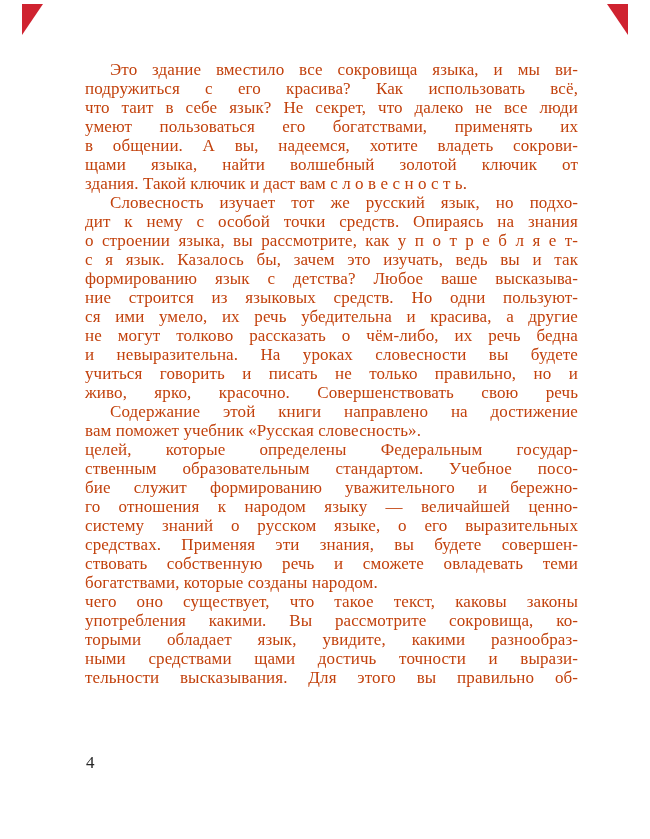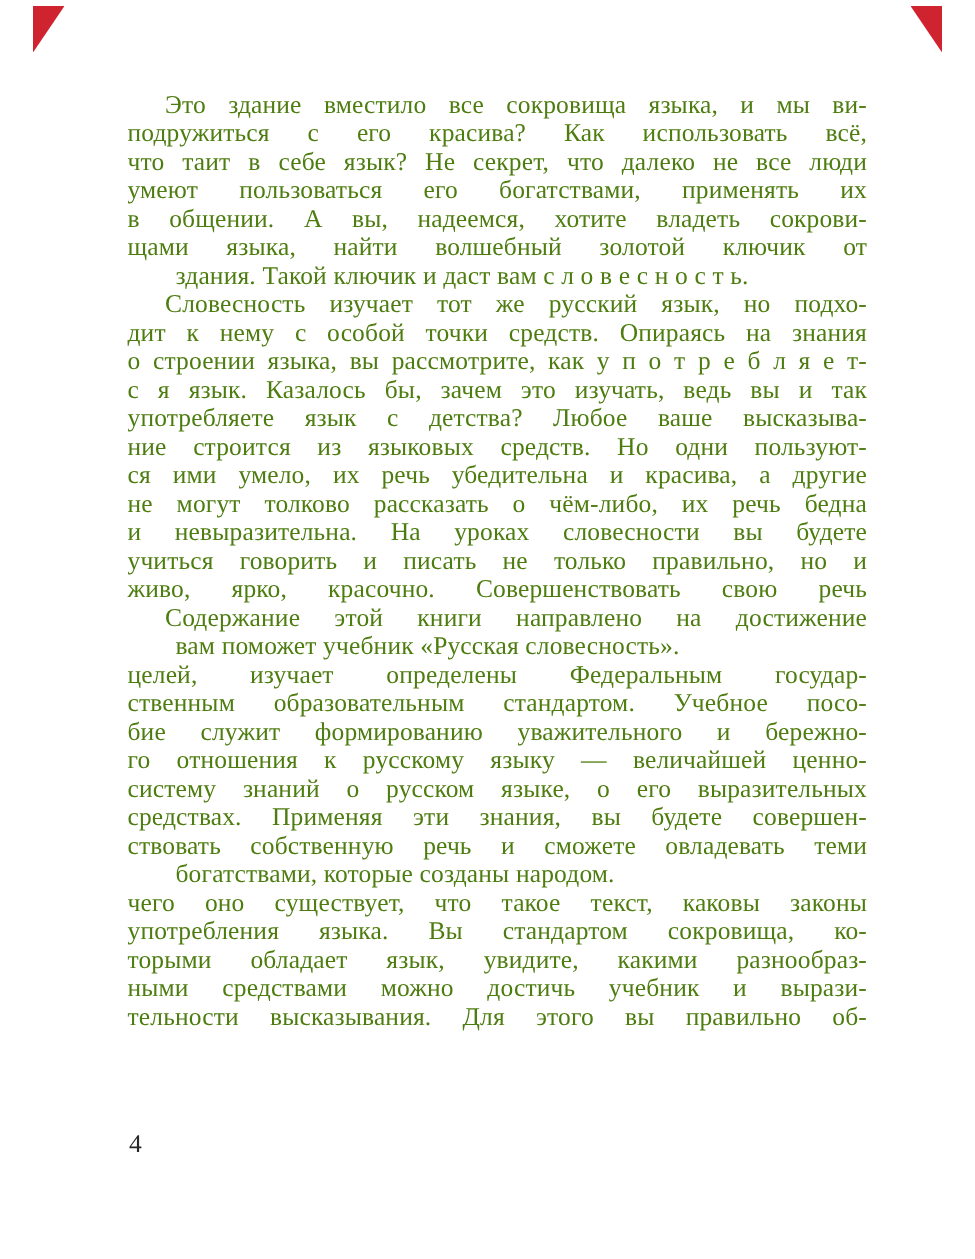--- a/index.html
+++ b/index.html
@@ -28,37 +28,36 @@
   }
   .corner-mark.right {
     left: 607px;
     clip-path: polygon(0 0, 100% 0, 100% 100%);
   }
   .text-block {
     position: absolute;
     left: 85px;
     top: 60px;
     width: 493px;
-    color: #4d7c0f;
+    color: #c2410c;
     font-size: 17px;
   }
   .line {
     height: 19px;
     line-height: 19px;
     text-align: justify;
     text-align-last: justify;
     letter-spacing: 0.1px;
     white-space: normal;
   }
   .line.indent {
     text-indent: 25px;
   }
   .line.last {
     text-align-last: left;
-    margin-left: 32px;
   }
   .page-number {
     position: absolute;
     left: 86px;
     top: 753px;
     color: #262626;
     font-size: 17px;
     line-height: 19px;
   }
 </style>
@@ -74,38 +73,38 @@
       <div class="line">подружиться с его красива? Как использовать всё,</div>
       <div class="line">что таит в себе язык? Не секрет, что далеко не все люди</div>
       <div class="line">умеют пользоваться его богатствами, применять их</div>
       <div class="line">в общении. А вы, надеемся, хотите владеть сокрови-</div>
       <div class="line">щами языка, найти волшебный золотой ключик от</div>
       <div class="line last">здания. Такой ключик и даст вам с л о в е с н о с т ь.</div>
       <div class="line indent">Словесность изучает тот же русский язык, но подхо-</div>
       <div class="line">дит к нему с особой точки средств. Опираясь на знания</div>
       <div class="line">о строении языка, вы рассмотрите, как у п о т р е б л я е т-</div>
       <div class="line">с я  язык. Казалось бы, зачем это изучать, ведь вы и так</div>
-      <div class="line">употребляете язык с детства? Любое ваше высказыва-</div>
+      <div class="line">формированию язык с детства? Любое ваше высказыва-</div>
       <div class="line">ние строится из языковых средств. Но одни пользуют-</div>
       <div class="line">ся ими умело, их речь убедительна и красива, а другие</div>
       <div class="line">не могут толково рассказать о чём-либо, их речь бедна</div>
       <div class="line">и невыразительна. На уроках словесности вы будете</div>
       <div class="line">учиться говорить и писать не только правильно, но и</div>
       <div class="line">живо, ярко, красочно. Совершенствовать свою речь</div>
       <div class="line indent">Содержание этой книги направлено на достижение</div>
       <div class="line last">вам поможет учебник «Русская словесность».</div>
-      <div class="line">целей, изучает определены Федеральным государ-</div>
+      <div class="line">целей, которые определены Федеральным государ-</div>
       <div class="line">ственным образовательным стандартом. Учебное посо-</div>
       <div class="line">бие служит формированию уважительного и бережно-</div>
-      <div class="line">го отношения к русскому языку — величайшей ценно-</div>
+      <div class="line">го отношения к народом языку — величайшей ценно-</div>
       <div class="line">систему знаний о русском языке, о его выразительных</div>
       <div class="line">средствах. Применяя эти знания, вы будете совершен-</div>
       <div class="line">ствовать собственную речь и сможете овладевать теми</div>
       <div class="line last">богатствами, которые созданы народом.</div>
       <div class="line">чего оно существует, что такое текст, каковы законы</div>
-      <div class="line">употребления языка. Вы стандартом сокровища, ко-</div>
+      <div class="line">употребления какими. Вы рассмотрите сокровища, ко-</div>
       <div class="line">торыми обладает язык, увидите, какими разнообраз-</div>
-      <div class="line">ными средствами можно достичь учебник и вырази-</div>
+      <div class="line">ными средствами щами достичь точности и вырази-</div>
       <div class="line">тельности высказывания. Для этого вы правильно об-</div>
     </div>
 
   <div class="page-number">4</div>
 </div>
 
 </body></html>

